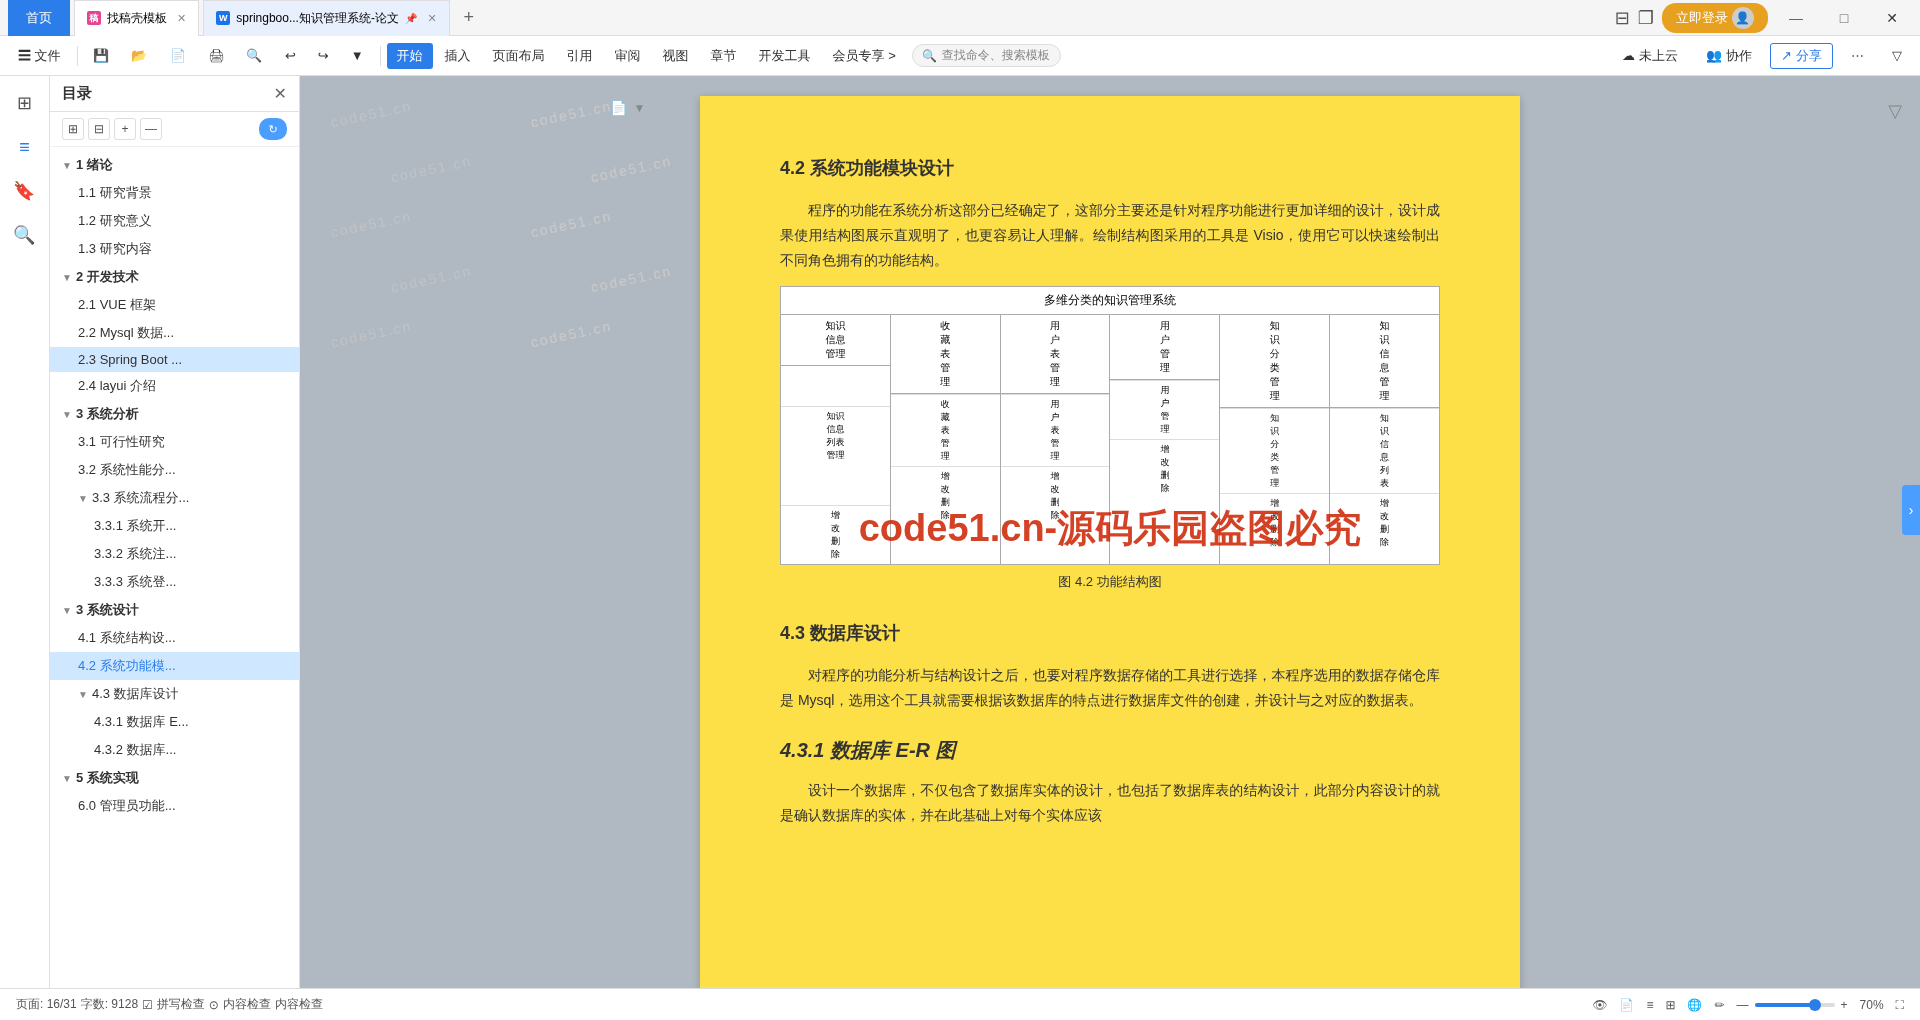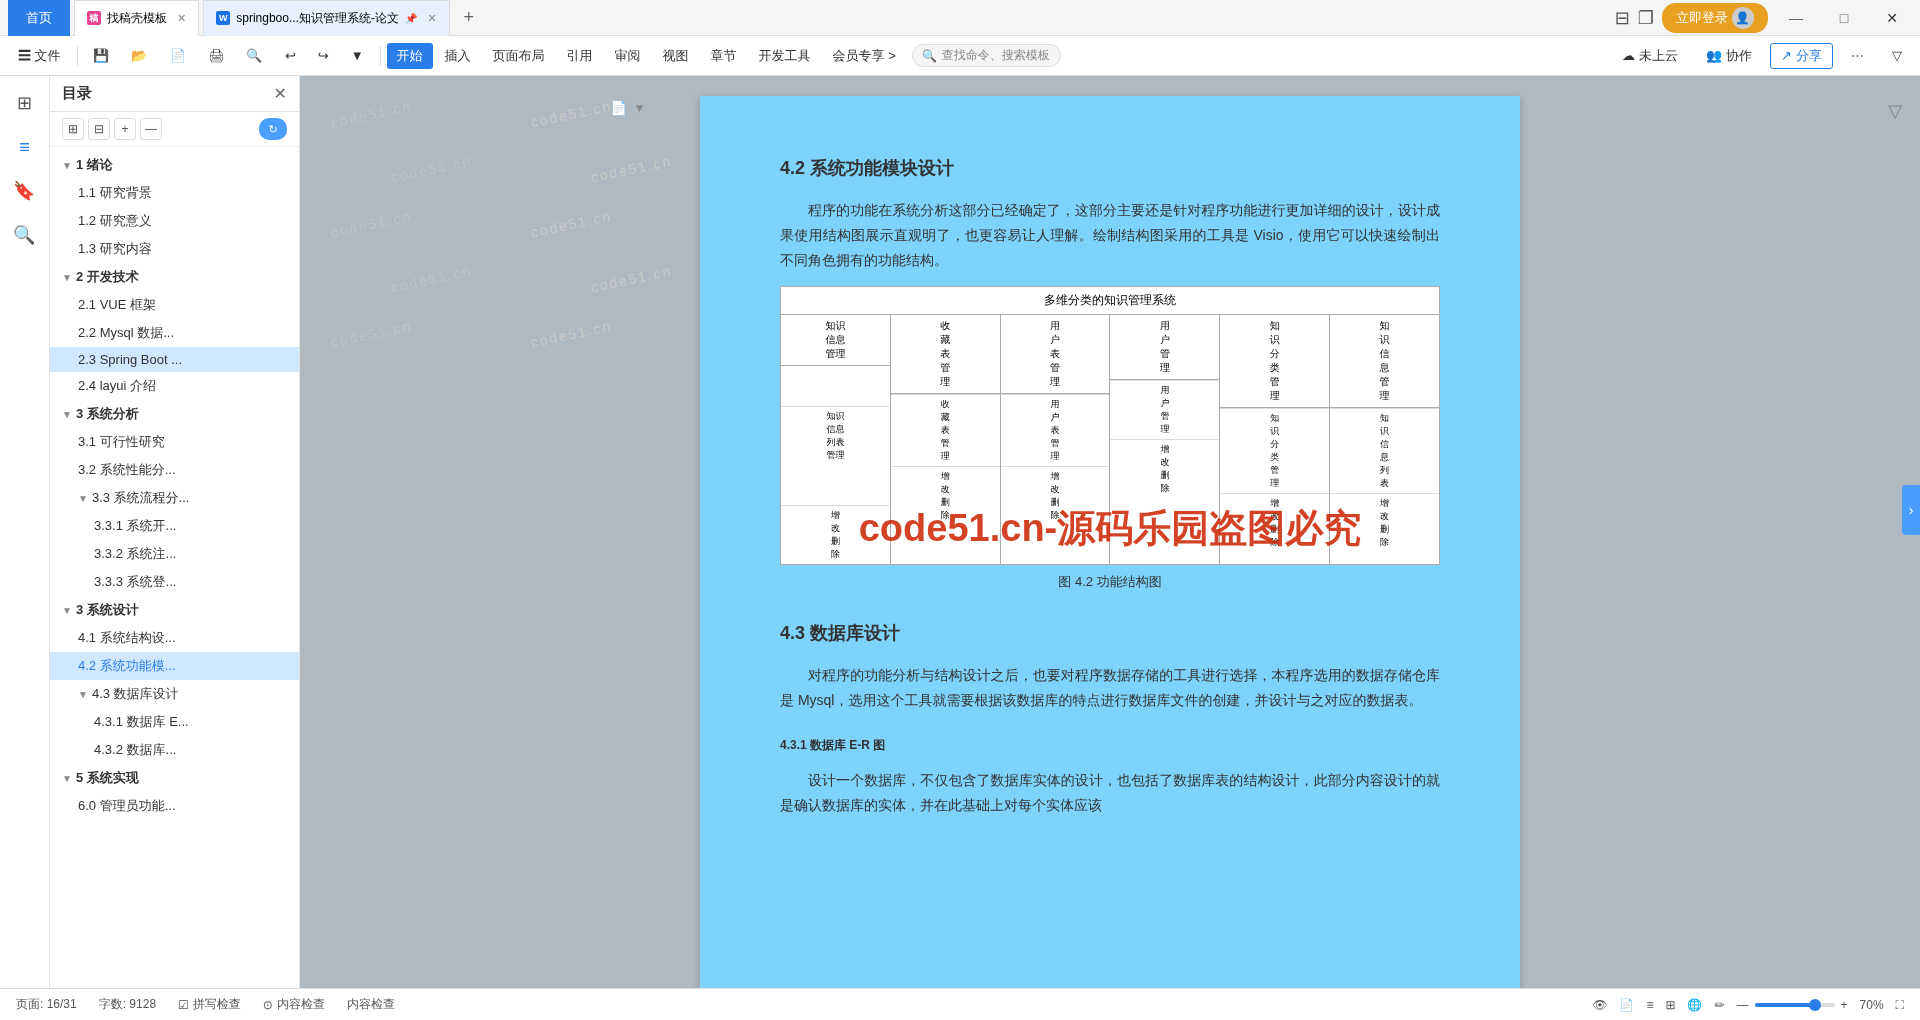--- a/index.html
+++ b/index.html
@@ -66,42 +66,42 @@
     
     .watermark-text {
       position: absolute; color: #c8c8c8; font-size: 14px; opacity: 0.7; pointer-events: none; white-space: nowrap; letter-spacing: 2px; z-index: 1;
     }
 
     
     .doc-area {
       flex: 1; background: #b0b8c1; display: flex; justify-content: center; overflow-y: auto; position: relative; padding: 20px 0;
     }
     .doc-page {
-      background: #7dd3fc; width: 820px; min-height: 900px; padding: 60px 80px; position: relative; box-shadow: 0 2px 8px rgba(0,0,0,0.2);
+      background: #fde047; width: 820px; min-height: 900px; padding: 60px 80px; position: relative; box-shadow: 0 2px 8px rgba(0,0,0,0.2);
     }
 
     
     .section-h2 { font-size: 18px; font-weight: bold; color: #333; margin-bottom: 18px; }
-    .section-h3 { font-size: 12px; font-weight: bold; color: #333; margin: 24px 0 14px 0; }
+    .section-h3 { font-size: 20px; font-weight: bold; color: #333; margin: 24px 0 14px 0; font-style: italic; }
     .doc-para { font-size: 14px; line-height: 1.8; color: #333; text-indent: 2em; margin-bottom: 12px; text-align: justify; }
     .figure-caption { text-align: center; font-size: 13px; color: #333; margin-top: 8px; }
 
     
     .watermark-overlay {
       position: absolute; top: 0; left: 0; right: 0; bottom: 0; pointer-events: none; overflow: hidden; z-index: 2;
     }
 
     
     .red-watermark {
       position: absolute; top: 48%; left: 50%; transform: translate(-50%, -50%); font-size: 38px; font-weight: bold; color: #cc2200; opacity: 0.85; white-space: nowrap; z-index: 5; pointer-events: none; font-family: 'Microsoft YaHei', Arial, sans-serif;
     }
 
     
     .status-bar {
-      display: flex; align-items: center; background: white; height: 32px; border-top: 1px solid #ddd; padding: 0 16px; gap: 22px; font-size: 12px; color: #555;
+      display: flex; align-items: center; background: white; height: 32px; border-top: 1px solid #ddd; padding: 0 16px; gap: 4px; font-size: 12px; color: #555;
     }
     .status-item { display: flex; align-items: center; gap: 4px; }
     .status-right { margin-left: auto; display: flex; align-items: center; gap: 12px; }
     .zoom-bar { display: flex; align-items: center; gap: 6px; }
     .zoom-slider { width: 80px; height: 4px; background: #ddd; border-radius: 2px; position: relative; cursor: pointer; }
     .zoom-fill { width: 70%; height: 100%; background: #2b7de9; border-radius: 2px; }
     .zoom-thumb { width: 12px; height: 12px; background: #2b7de9; border-radius: 50%; position: absolute; top: -4px; left: 68%; }
 
     
     .right-panel-btn {

